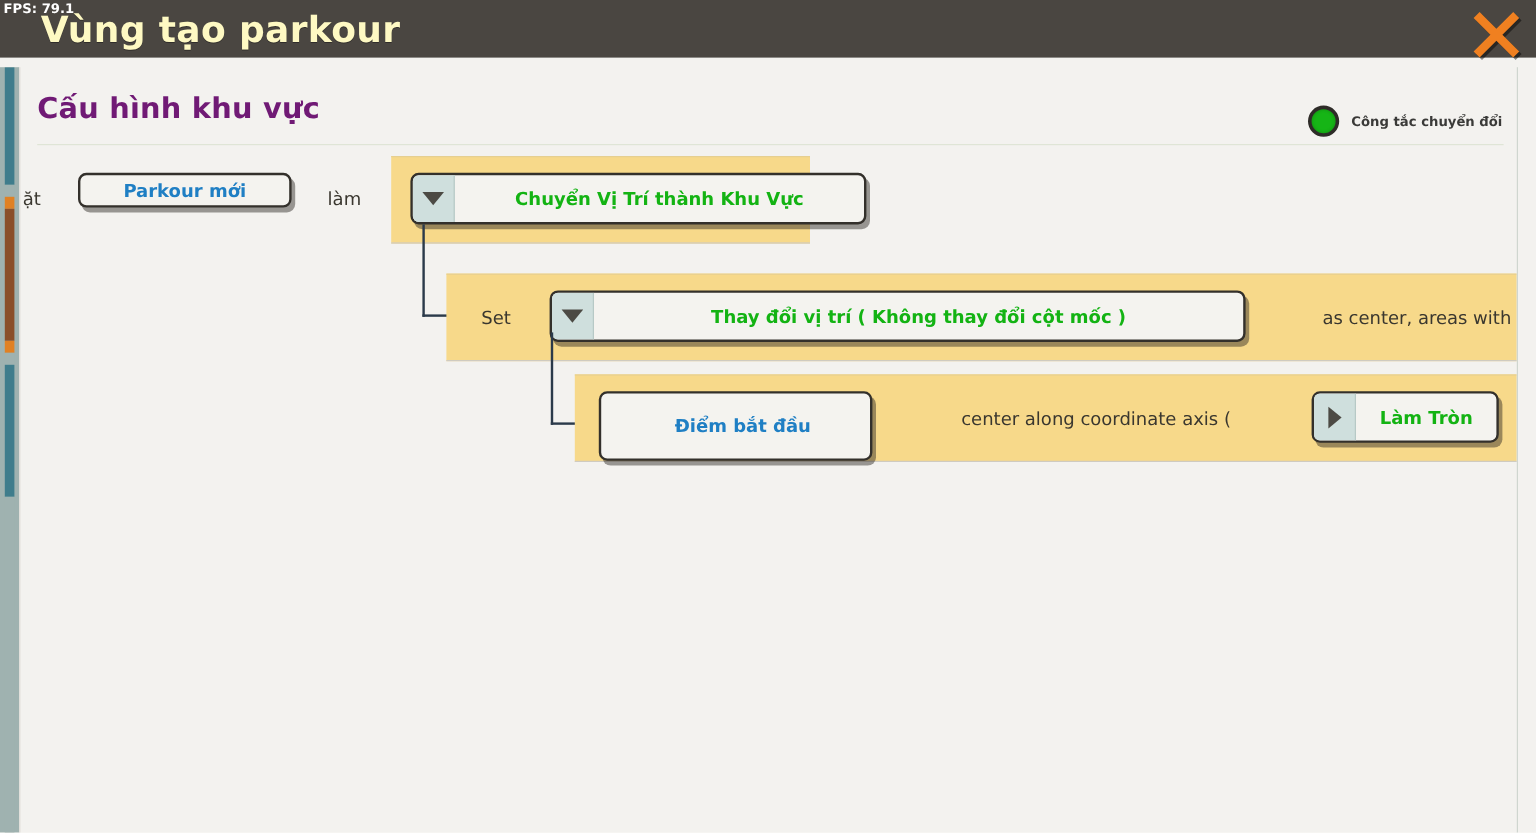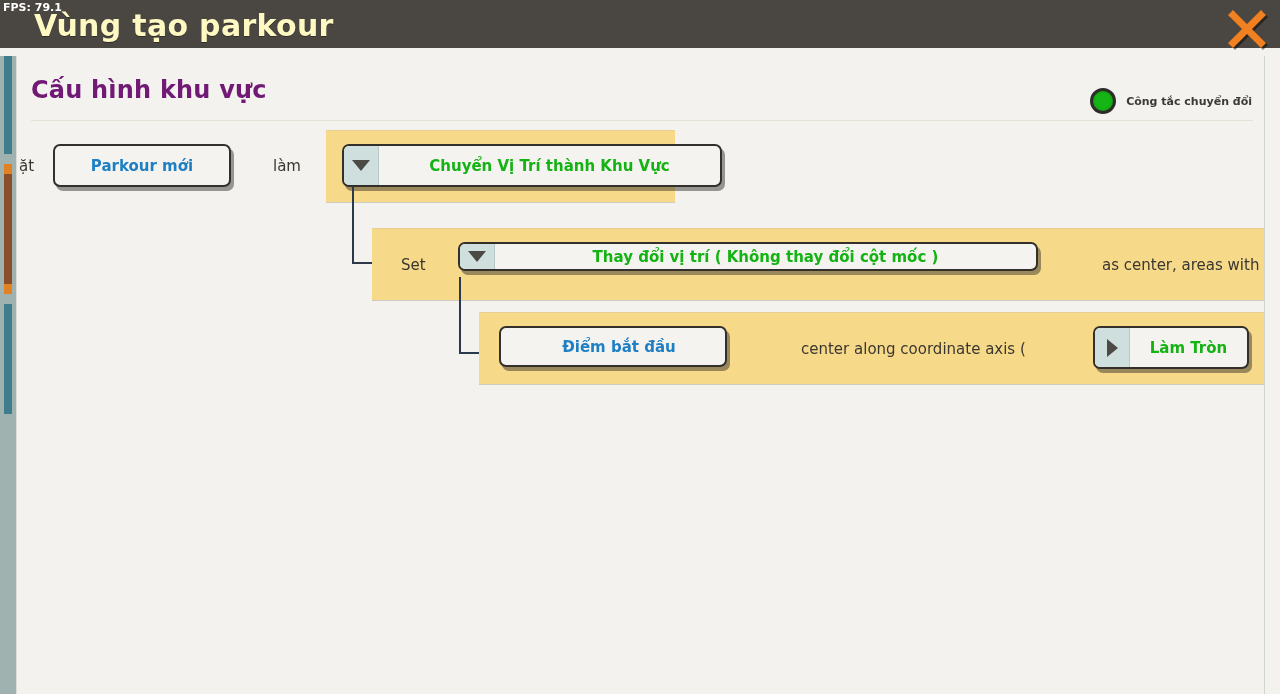--- a/index.html
+++ b/index.html
@@ -248,56 +248,56 @@
     <div class="section-title">Cấu hình khu vực</div>
     <div class="hr"></div>
 
     <div class="toggle-wrap">
       <div class="toggle-led"></div>
       <div class="toggle-label">Công tắc chuyển đổi</div>
     </div>
 
     <div class="plaintext" style="left:2px; top:101px;">ặt</div>
 
-    <div class="btn" style="left:36px; top:88px; width:178px; height:43px;">
+    <div class="btn" style="left:48px; top:88px; width:178px; height:29px;">
       <div class="label label-blue">Parkour mới</div>
     </div>
 
     <div class="plaintext" style="left:256px; top:101px;">làm</div>
 
     <div class="ybar" style="left:309px; top:74px; width:349px; height:73px;">
       <div class="btn" style="left:16px; top:13px; width:380px; height:43px;">
         <div class="arrowbox">
           <span class="tri-down"></span>
         </div>
         <div class="label label-green">Chuyển Vị Trí thành Khu Vực</div>
       </div>
     </div>
 
     <div class="conn conn-v" style="left:335px; top:131px; height:77px;"></div>
     <div class="conn conn-h" style="left:335px; top:206px; width:25px;"></div>
 
     <div class="ybar" style="left:355px; top:172px; width:909px; height:73px;">
       <div class="plaintext" style="left:29px; top:27px;">Set</div>
 
-      <div class="btn" style="left:86px; top:13px; width:580px; height:29px;">
+      <div class="btn" style="left:86px; top:13px; width:580px; height:43px;">
         <div class="arrowbox">
           <span class="tri-down"></span>
         </div>
         <div class="label label-green">Thay đổi vị trí ( Không thay đổi cột mốc )</div>
       </div>
 
       <div class="plaintext" style="left:730px; top:27px;">as center, areas with</div>
     </div>
 
     <div class="conn conn-v" style="left:442px; top:221px; height:77px;"></div>
     <div class="conn conn-h" style="left:442px; top:296px; width:25px;"></div>
 
     <div class="ybar" style="left:462px; top:256px; width:802px; height:73px;">
-      <div class="btn" style="left:20px; top:13px; width:228px; height:41px;padding-left:12px;">
+      <div class="btn" style="left:20px; top:13px; width:228px; height:58px;padding-left:12px;">
         <div class="label label-blue">Điểm bắt đầu</div>
       </div>
 
       <div class="plaintext" style="left:322px; top:27px;">center along coordinate axis  (</div>
 
       <div class="btn" style="left:614px; top:13px; width:156px; height:43px;">
         <div class="arrowbox">
           <span class="tri-right"></span>
         </div>
         <div class="label label-green">Làm Tròn</div>

